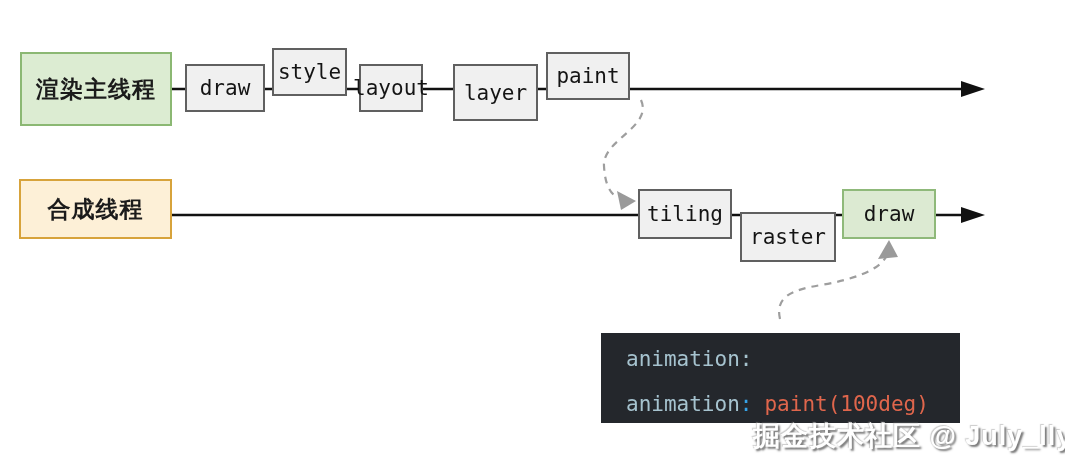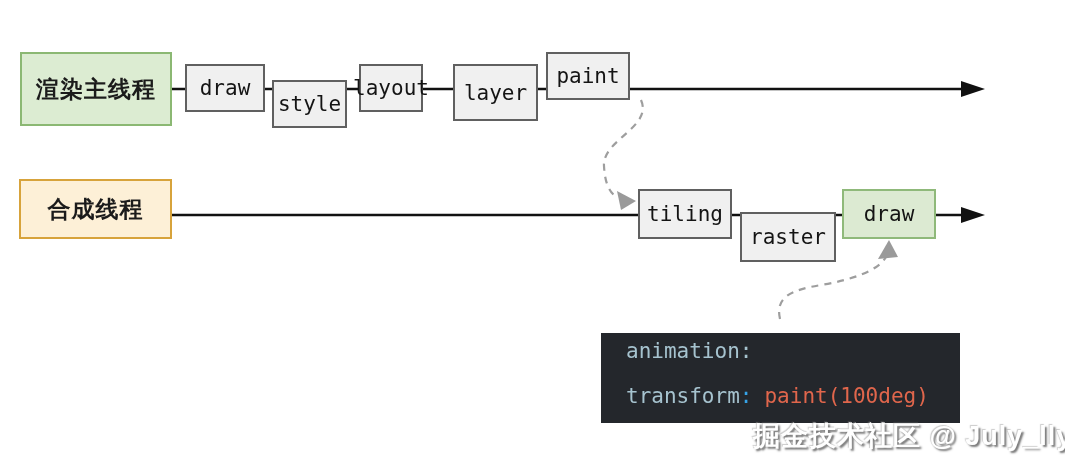--- a/index.html
+++ b/index.html
@@ -35,33 +35,33 @@
     justify-content: center;
     background: #f0f0f0;
     border: 2px solid #606060;
     font-family: "DejaVu Sans Mono", "Liberation Mono", monospace;
     font-size: 21px;
     color: #141414;
     z-index: 2;
   }
   .stage.highlight { background: #dcead2; border-color: #8fb97a; }
   .st-parse  { left: 185px; top: 64px; width: 80px; height: 48px; }
-  .st-style  { left: 272px; top: 80px; width: 75px; height: 48px; }
+  .st-style  { left: 272px; top: 48px; width: 75px; height: 48px; }
   .st-layout { left: 359px; top: 64px; width: 64px; height: 48px; }
   .st-layer  { left: 453px; top: 64px; width: 85px; height: 57px; }
   .st-paint  { left: 546px; top: 52px; width: 84px; height: 48px; }
   .st-tiling { left: 638px; top: 189px; width: 94px; height: 50px; }
   .st-raster { left: 740px; top: 189px; width: 96px; height: 50px; margin-top: 23px; }
   .st-draw   { left: 842px; top: 189px; width: 94px; height: 50px; }
   .code-block {
     position: absolute;
     left: 601px; top: 333px; width: 359px; height: 90px;
     box-sizing: border-box;
     background: #24272c;
-    padding: 4px 0 0 25px;
+    padding: 12px 0 0 25px;
     font-family: "DejaVu Sans Mono", "Liberation Mono", monospace;
     font-size: 21px;
     z-index: 3;
   }
   .code-line { height: 28px; line-height: 28px; white-space: nowrap; }
   .code-line + .code-line { margin-top: 17px; }
   .code-prop  { color: #a6c3cf; }
   .code-colon { color: #36a3e8; }
   .code-value { color: #e0664c; margin-left: 12px; }
   .watermark {
@@ -104,19 +104,19 @@
 
   <div class="stage st-tiling">tiling</div>
   <div class="stage st-raster">raster</div>
   <div class="stage st-draw highlight">draw</div>
 
   <div class="code-block">
     <div class="code-line">
       <span class="code-prop">animation:</span>
     </div>
     <div class="code-line">
-      <span class="code-prop">transform</span><span class="code-colon">:</span><span class="code-value">paint(100deg)</span>
+      <span class="code-prop">animation</span><span class="code-colon">:</span><span class="code-value">paint(100deg)</span>
     </div>
   </div>
 
   <div class="watermark">掘金技术社区 @ July_lly</div>
 
 </div>
 
 </body></html>

